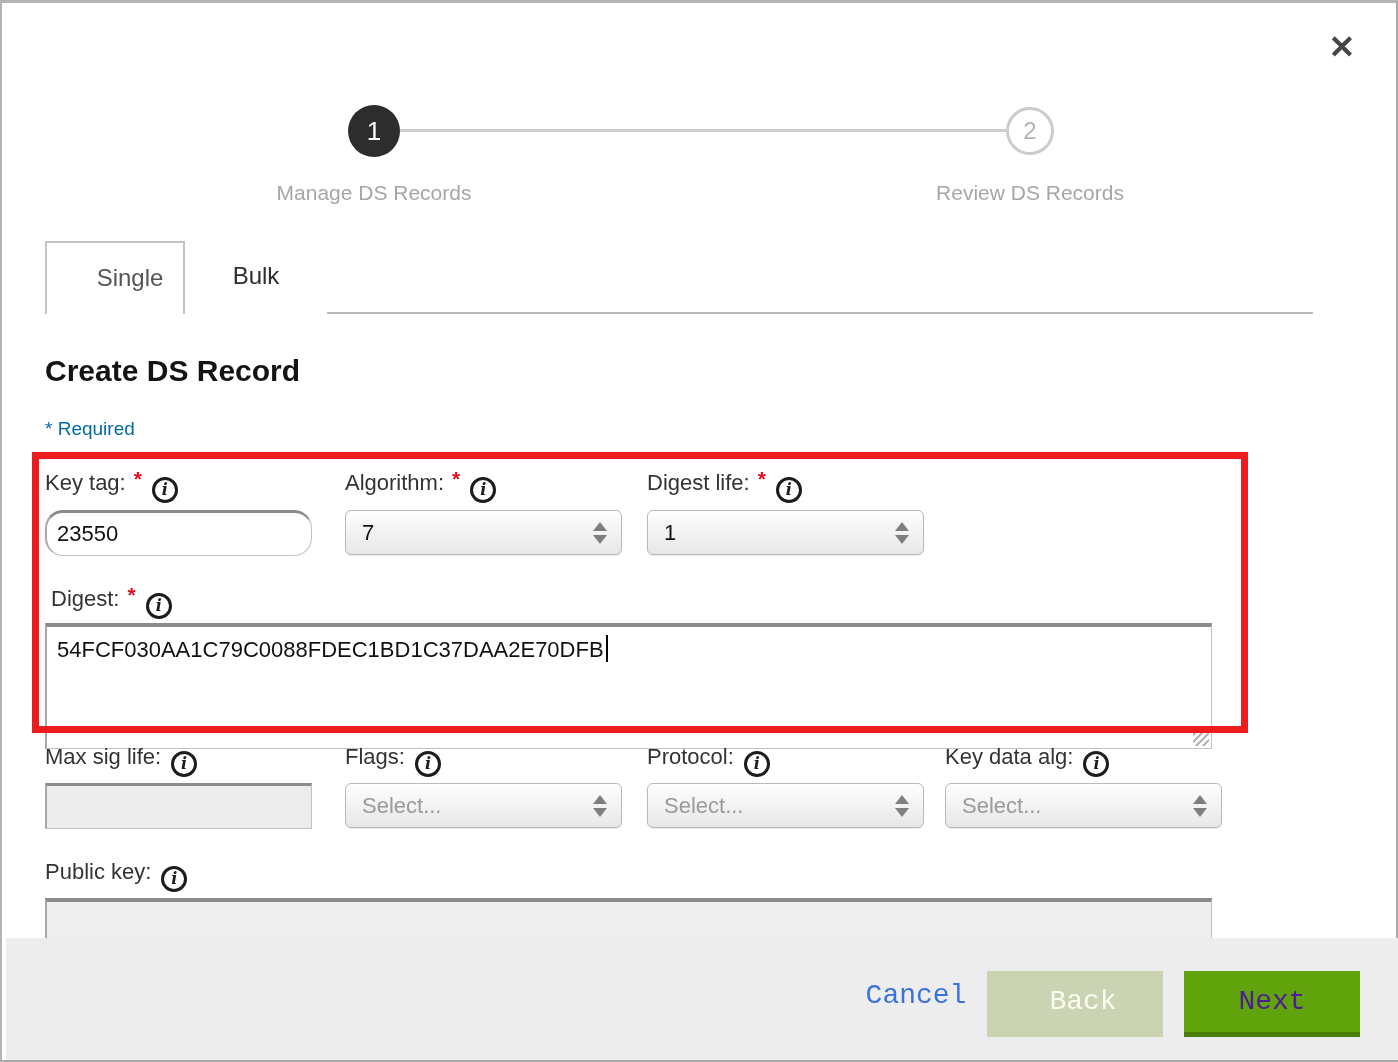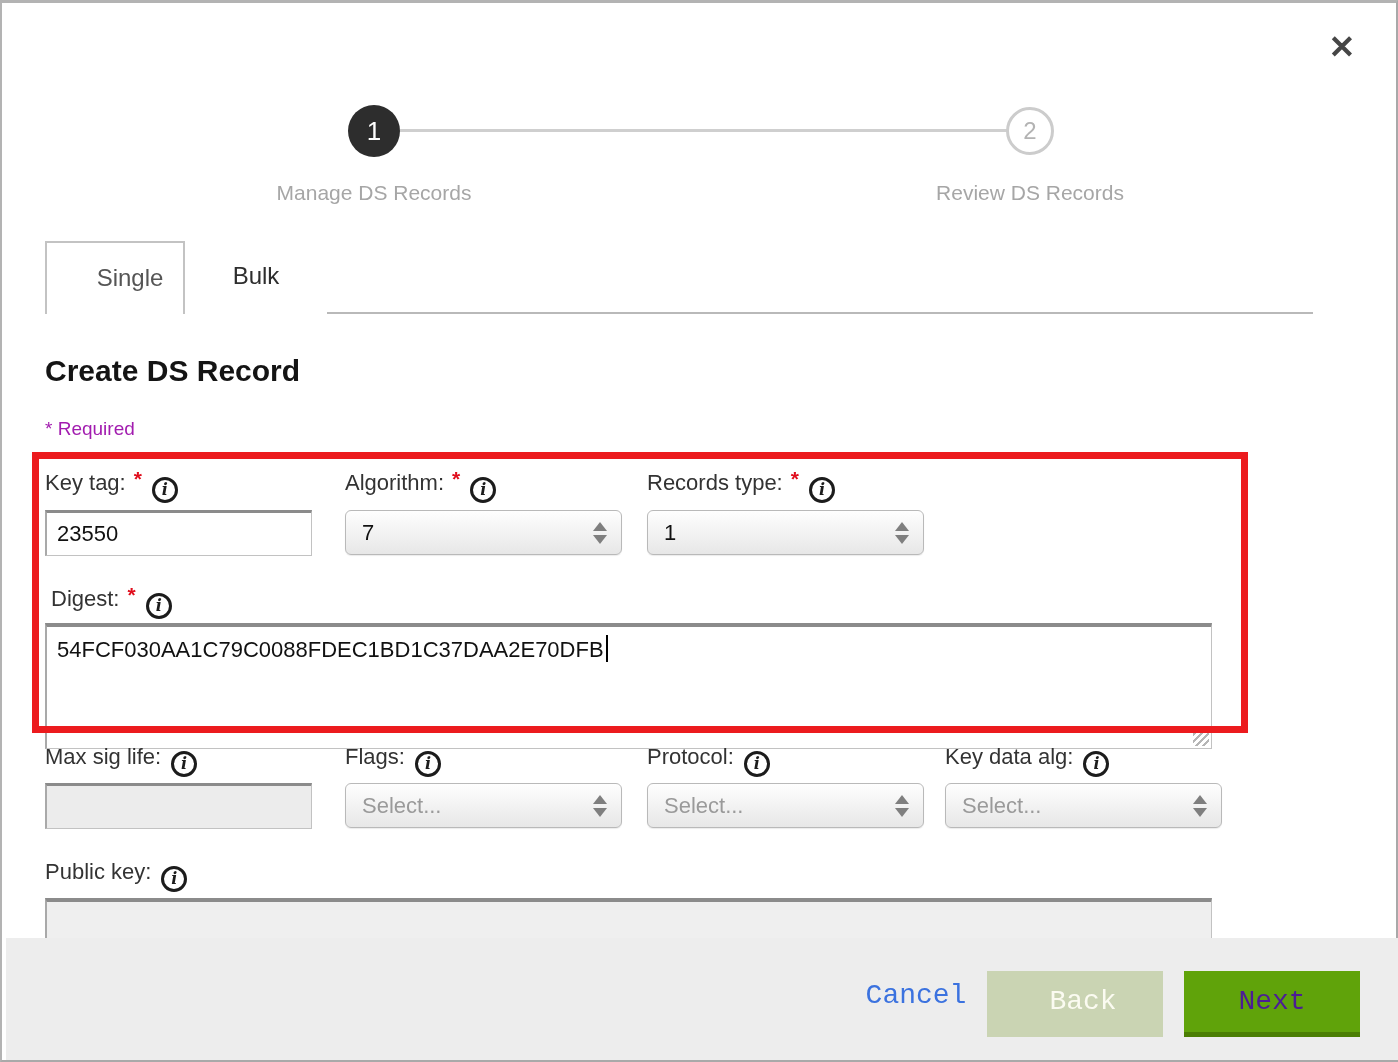--- a/index.html
+++ b/index.html
@@ -60,21 +60,21 @@
     position: absolute; left: 183px; top: 309px; width: 1128px; height: 2px;
     background: #b9b9b9; z-index: 1;
   }
   
   .form-heading {
     position: absolute; left: 43px; top: 351px;
     font-size: 30px; font-weight: bold; color: #141414;
   }
   .required-note {
     position: absolute; left: 43px; top: 415px;
-    font-size: 19px; color: #a21caf;
+    font-size: 19px; color: #0369a1;
   }
   
   .highlight-box {
     position: absolute; left: 30px; top: 449px;
     width: 1216px; height: 281px;
     border: 7px solid #ec1b1e;
     z-index: 6; pointer-events: none;
   }
   
   .field-label {
@@ -180,24 +180,24 @@
 
   <div class="highlight-box"></div>
 
   <div class="field-label" style="left:43px; top:467px;">
     <span>Key tag:</span><span class="req-star">*</span><span class="info-icon">i</span>
   </div>
   <div class="field-label" style="left:343px; top:467px;">
     <span>Algorithm:</span><span class="req-star">*</span><span class="info-icon">i</span>
   </div>
   <div class="field-label" style="left:645px; top:467px;">
-    <span>Records type:</span><span class="req-star">*</span><span class="info-icon">i</span>
-  </div>
-
-  <input class="text-input" style="left: 43px; top: 507px;" type="text" value="23550">
+    <span>Digest life:</span><span class="req-star">*</span><span class="info-icon">i</span>
+  </div>
+
+  <input class="text-input" style="left: 43px; top: 507px; border-radius: 18px;" type="text" value="23550">
   <div class="select-box" style="left:343px; top:507px;">
     <span class="select-value">7</span>
     <span class="spinner">
       <span class="arr-up"></span>
         <span class="arr-down"></span>
     </span>
   </div>
   <div class="select-box" style="left:645px; top:507px;">
     <span class="select-value">1</span>
     <span class="spinner">

